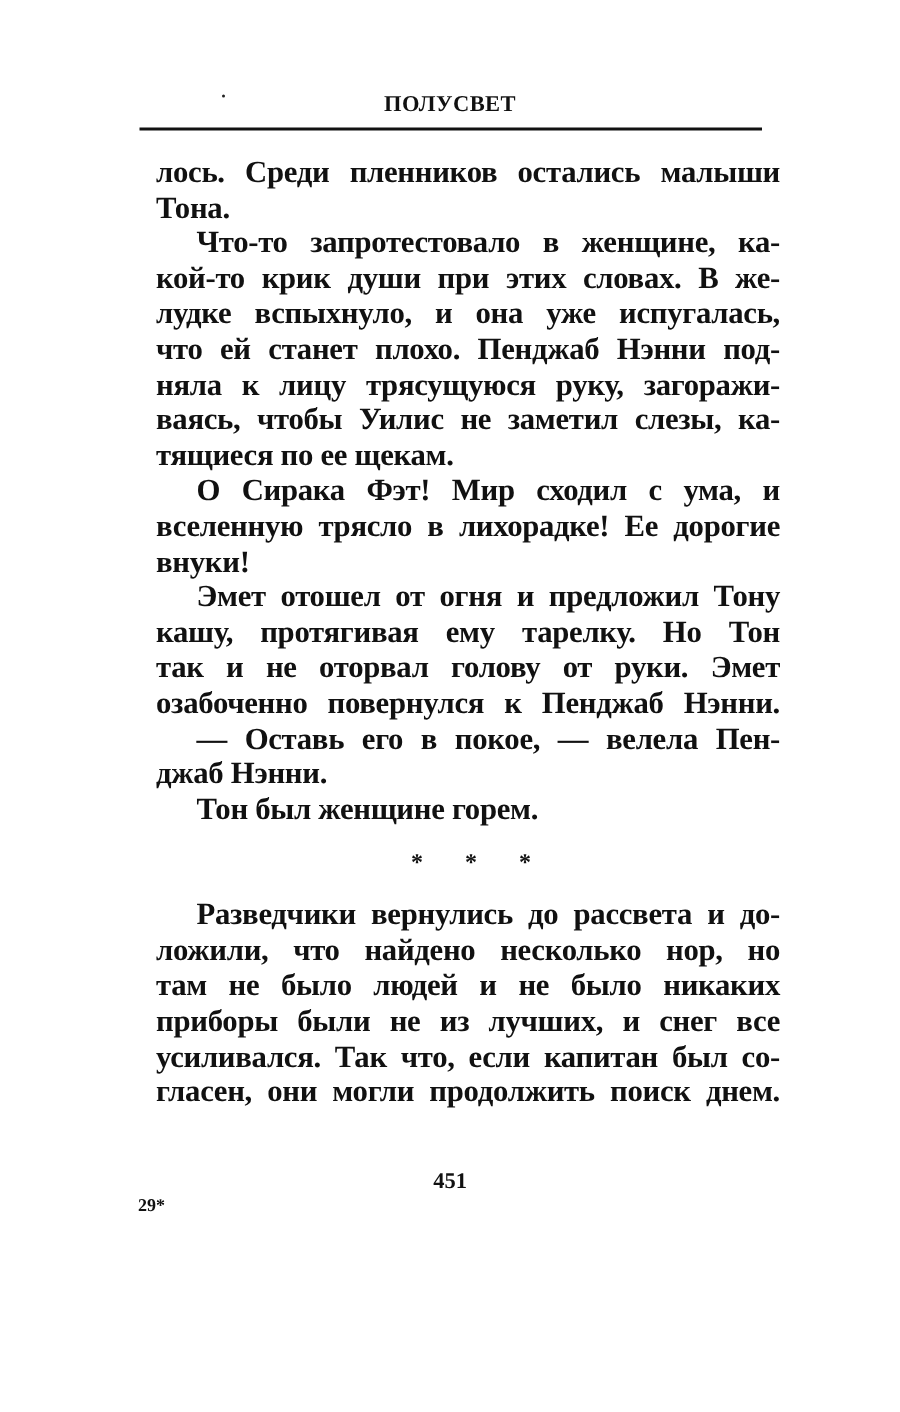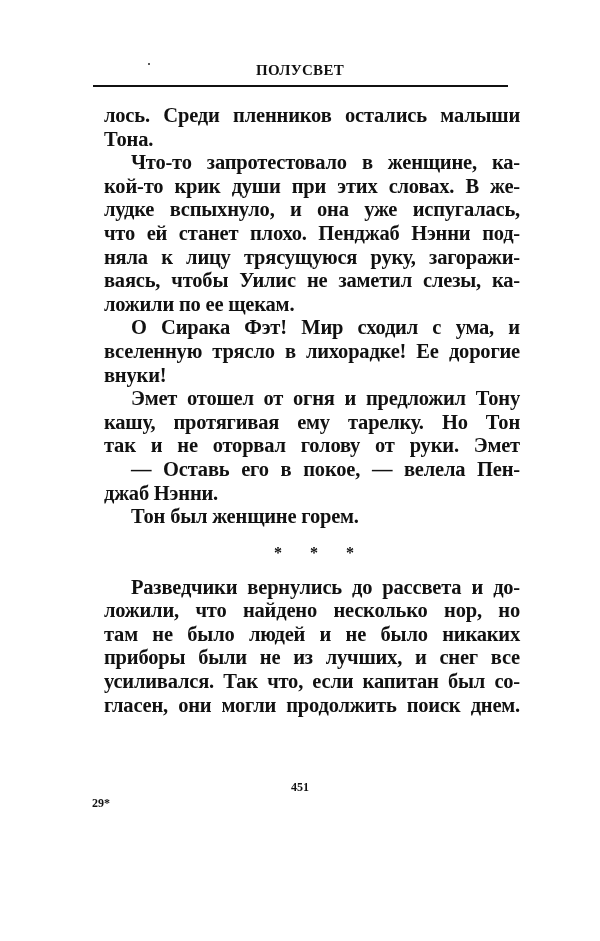--- a/index.html
+++ b/index.html
@@ -81,21 +81,21 @@
       font-weight: bold;
       letter-spacing: 12px;
       padding-left: 16px;
     }
     .page-number {
       position: absolute;
       left: 280px;
       top: 780px;
       width: 40px;
       text-align: center;
-      font-size: 12px;
+      font-size: 15px;
       font-weight: bold;
     }
     .signature-mark {
       position: absolute;
       left: 92px;
       top: 796px;
       font-size: 12px;
       font-weight: bold;
     }
   </style>
@@ -116,33 +116,34 @@
       <span class="line last">Тона.</span>
     </div>
 
     <div>
       <span class="line indent">Что-то запротестовало в женщине, ка-</span>
       <span class="line">кой-то крик души при этих словах. В же-</span>
       <span class="line">лудке вспыхнуло, и она уже испугалась,</span>
       <span class="line">что ей станет плохо. Пенджаб Нэнни под-</span>
       <span class="line">няла к лицу трясущуюся руку, загоражи-</span>
       <span class="line">ваясь, чтобы Уилис не заметил слезы, ка-</span>
-      <span class="line last">ложили по ее щекам.</span>
+      <span class="line last">тящиеся по ее щекам.</span>
     </div>
 
     <div>
       <span class="line indent">О Сирака Фэт! Мир сходил с ума, и</span>
       <span class="line">вселенную трясло в лихорадке! Ее дорогие</span>
       <span class="line last">внуки!</span>
     </div>
 
     <div>
       <span class="line indent">Эмет отошел от огня и предложил Тону</span>
       <span class="line">кашу, протягивая ему тарелку. Но Тон</span>
       <span class="line">так и не оторвал голову от руки. Эмет</span>
+      <span class="line">озабоченно повернулся к Пенджаб Нэнни.</span>
     </div>
 
     <div>
       <span class="line indent">— Оставь его в покое, — велела Пен-</span>
       <span class="line last">джаб Нэнни.</span>
     </div>
 
     <div>
       <span class="line indent last">Тон был женщине горем.</span>
     </div>

